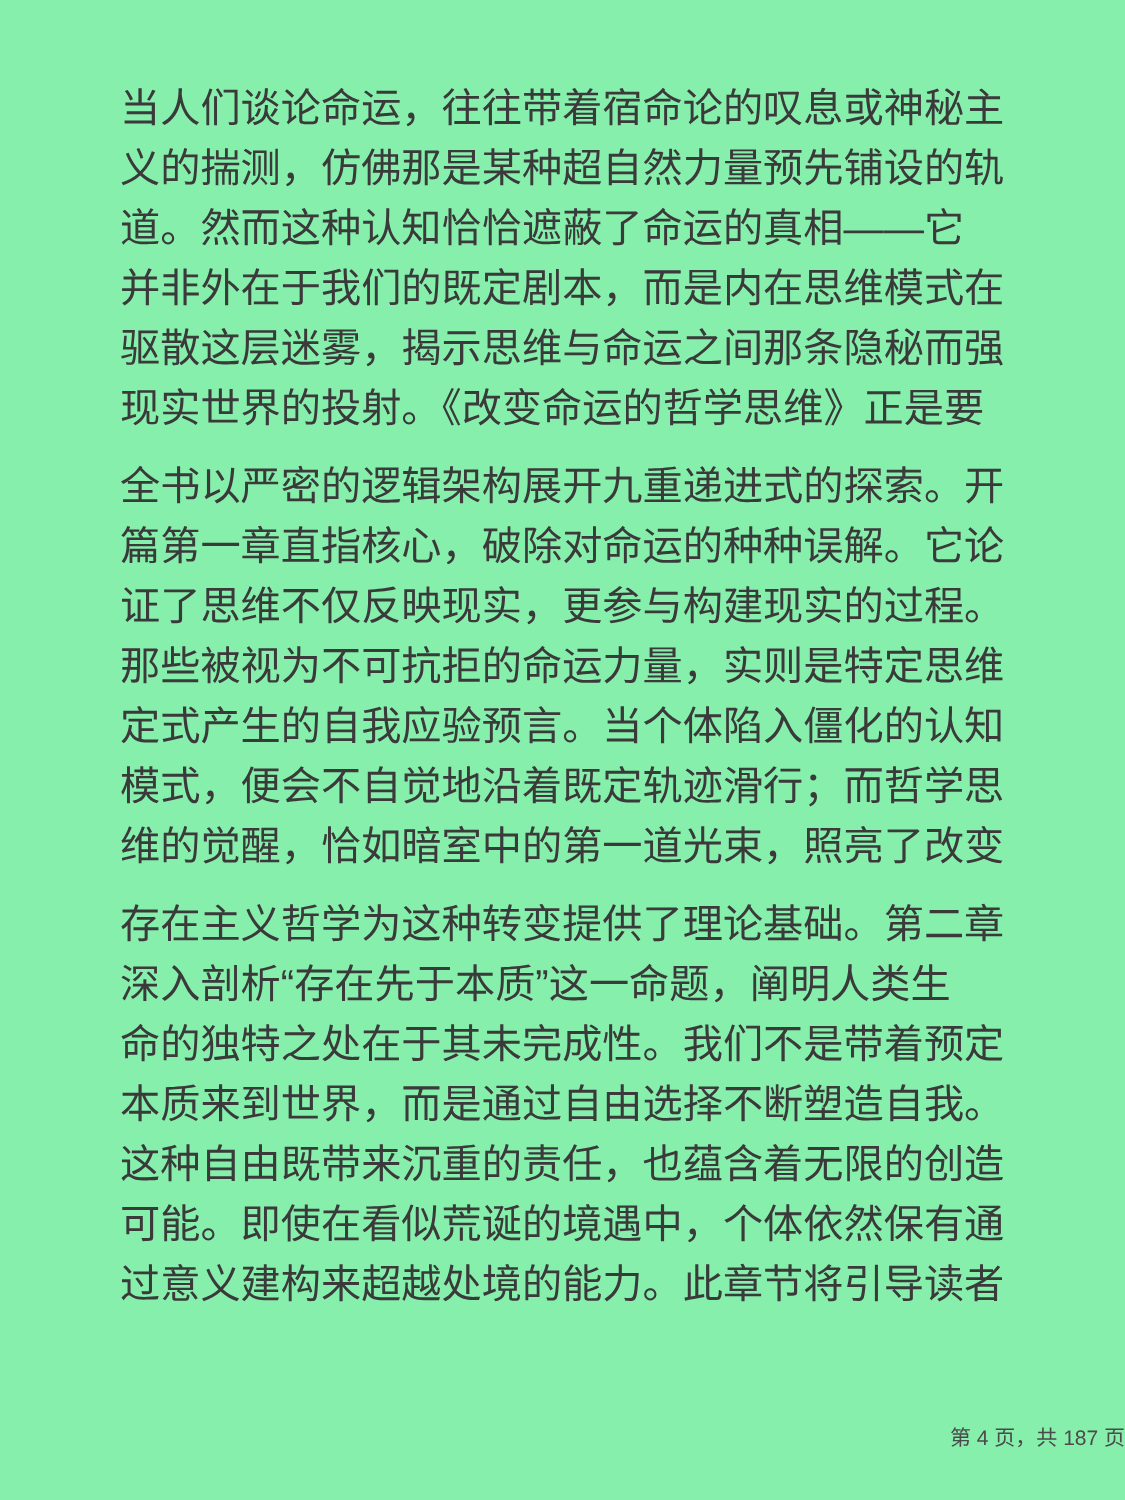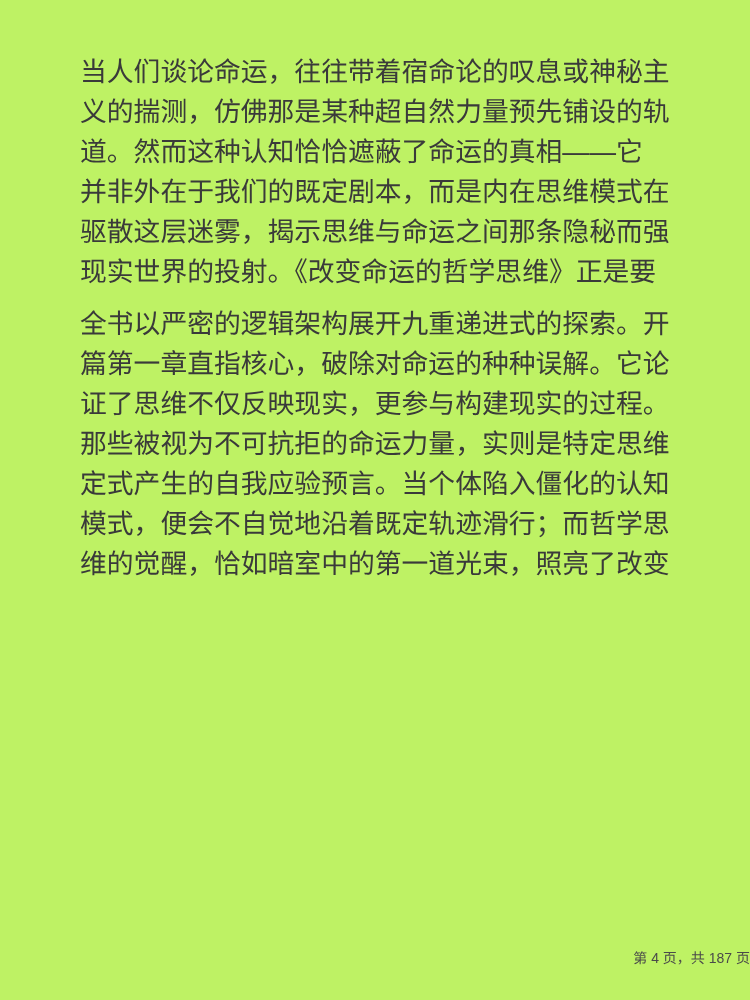--- a/index.html
+++ b/index.html
@@ -11,21 +11,21 @@
     height: 1000px;
     background: #ffffff;
     font-family: "Liberation Sans", sans-serif;
     position: relative;
     overflow: hidden;
   }
   .page {
     width: 750px;
     height: 1000px;
     position: relative;
-    background: #bef264;
+    background: #86efac;
   }
   .content {
     padding: 52px 80px 0 80px;
   }
   .para {
     width: 592px;
     margin: 0 0 12px 0;
     color: #3a3a3a;
     font-weight: 300;
   }
@@ -67,17 +67,26 @@
     <div class="para">
       <div class="line">全书以严密的逻辑架构展开九重递进式的探索。开</div>
       <div class="line">篇第一章直指核心，破除对命运的种种误解。它论</div>
       <div class="line">证了思维不仅反映现实，更参与构建现实的过程。</div>
       <div class="line">那些被视为不可抗拒的命运力量，实则是特定思维</div>
       <div class="line">定式产生的自我应验预言。当个体陷入僵化的认知</div>
       <div class="line">模式，便会不自觉地沿着既定轨迹滑行；而哲学思</div>
       <div class="line">维的觉醒，恰如暗室中的第一道光束，照亮了改变</div>
     </div>
 
+    <div class="para">
+      <div class="line">存在主义哲学为这种转变提供了理论基础。第二章</div>
+      <div class="line">深入剖析“存在先于本质”这一命题，阐明人类生</div>
+      <div class="line">命的独特之处在于其未完成性。我们不是带着预定</div>
+      <div class="line">本质来到世界，而是通过自由选择不断塑造自我。</div>
+      <div class="line">这种自由既带来沉重的责任，也蕴含着无限的创造</div>
+      <div class="line">可能。即使在看似荒诞的境遇中，个体依然保有通</div>
+      <div class="line">过意义建构来超越处境的能力。此章节将引导读者</div>
+    </div>
 
   </div>
 
   <div class="footer">第 4 页，共 187 页</div>
 </div>
 
 </body></html>

